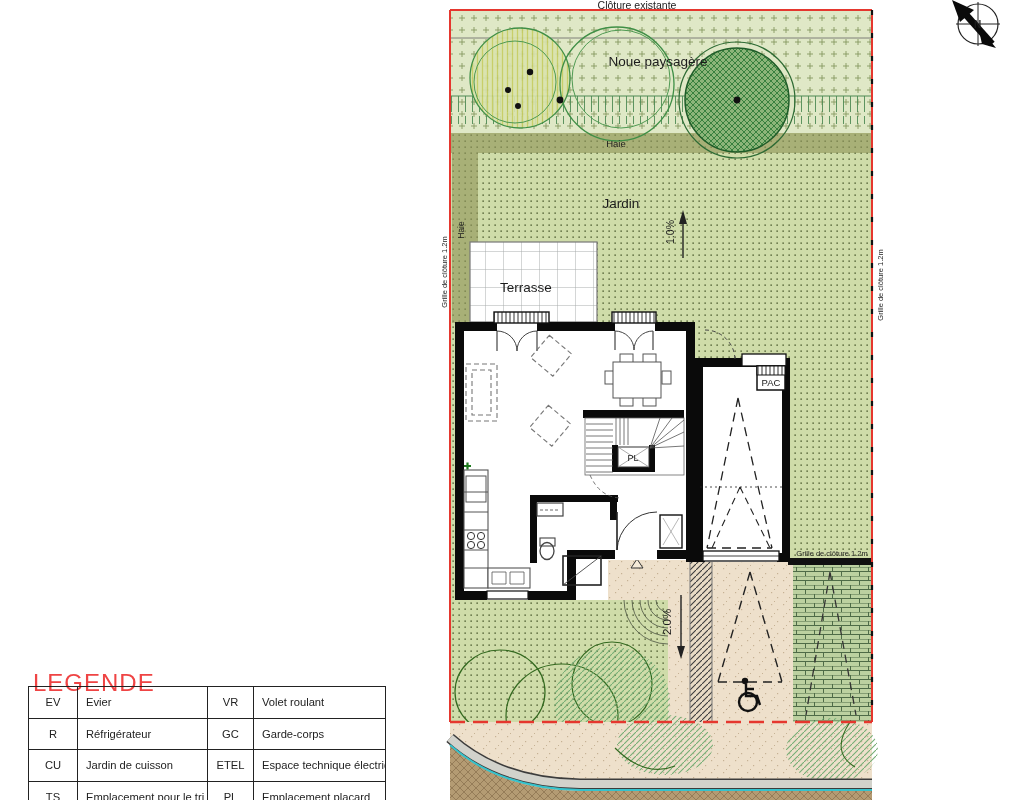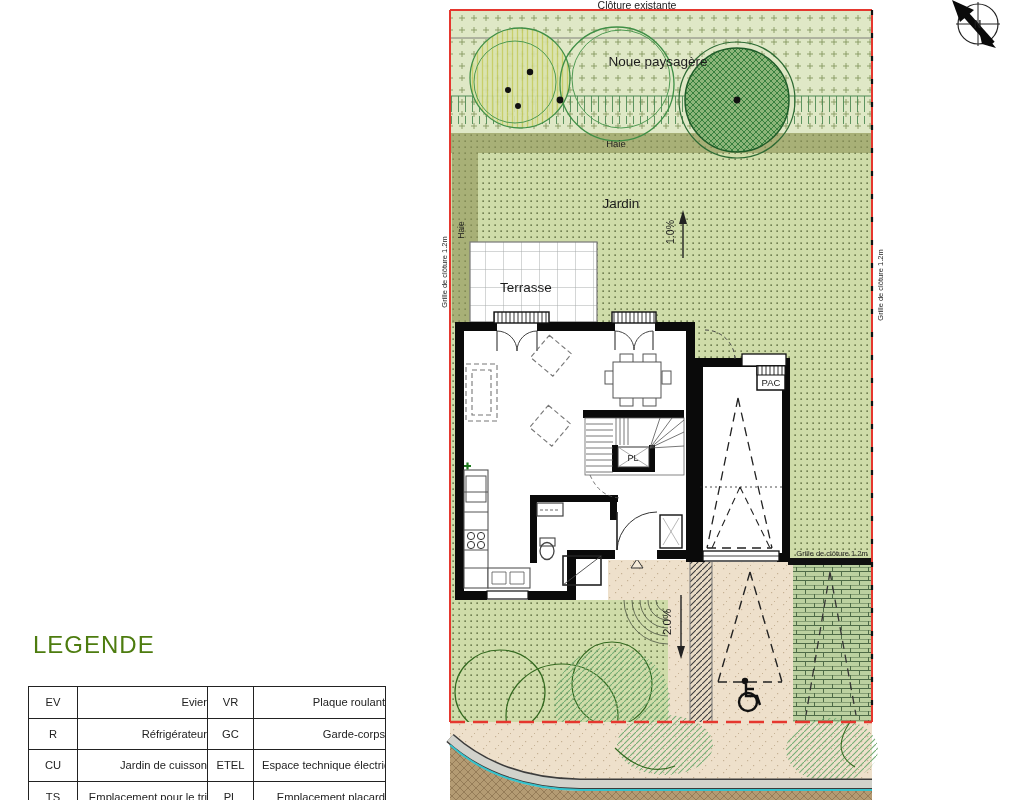--- a/index.html
+++ b/index.html
@@ -1,30 +1,30 @@
 <!DOCTYPE html>
 <html><head>
 <meta charset="utf-8">
 <style>
   html,body{margin:0;padding:0;}
   body{
     width:1030px;height:800px;position:relative;background:#ffffff;
     font-family:"Liberation Sans", sans-serif;color:#1a1a1a;overflow:hidden;
   }
   .legend-title{
-    position:absolute;left:33px;top:631px;font-size:24px;font-weight:400;
-    letter-spacing:1px;color:#4d7c0f;
+    position:absolute;left:33px;top:669px;font-size:24px;font-weight:400;
+    letter-spacing:1px;color:#ef4444;
   }
   table.legend{
     position:absolute;left:28px;top:686px;border-collapse:collapse;
     width:357px;table-layout:fixed;
   }
   table.legend td{
     border:1.4px solid #222;height:14.5px;font-size:11.2px;color:#222;
-    padding:0 0 0 8px;white-space:nowrap;overflow:hidden;text-align:right;
+    padding:0 0 0 8px;white-space:nowrap;overflow:hidden;
   }
   table.legend td.abbr{text-align:center;padding:8px;}
   col.c-a1{width:49px}col.c-l1{width:130px}col.c-a2{width:46px}col.c-l2{width:132px}
   svg{position:absolute;display:block;}
   #site-plan{left:435px;top:0;}
   #compass{left:948px;top:0;}
   text{font-family:"Liberation Sans", sans-serif;fill:#1c1c1c;}
 </style>
 </head>
 <body>
@@ -348,21 +348,21 @@
       <col class="c-a1">
       <col class="c-l1">
       <col class="c-a2">
       <col class="c-l2">
     </colgroup>
   <tbody>
     <tr>
       <td class="abbr">EV</td>
       <td>Evier</td>
       <td class="abbr">VR</td>
-      <td>Plaque roulant</td>
+      <td>Volet roulant</td>
     </tr>
     <tr>
       <td class="abbr">R</td>
       <td>Réfrigérateur</td>
       <td class="abbr">GC</td>
       <td>Garde-corps</td>
     </tr>
     <tr>
       <td class="abbr">CU</td>
       <td>Jardin de cuisson</td>

